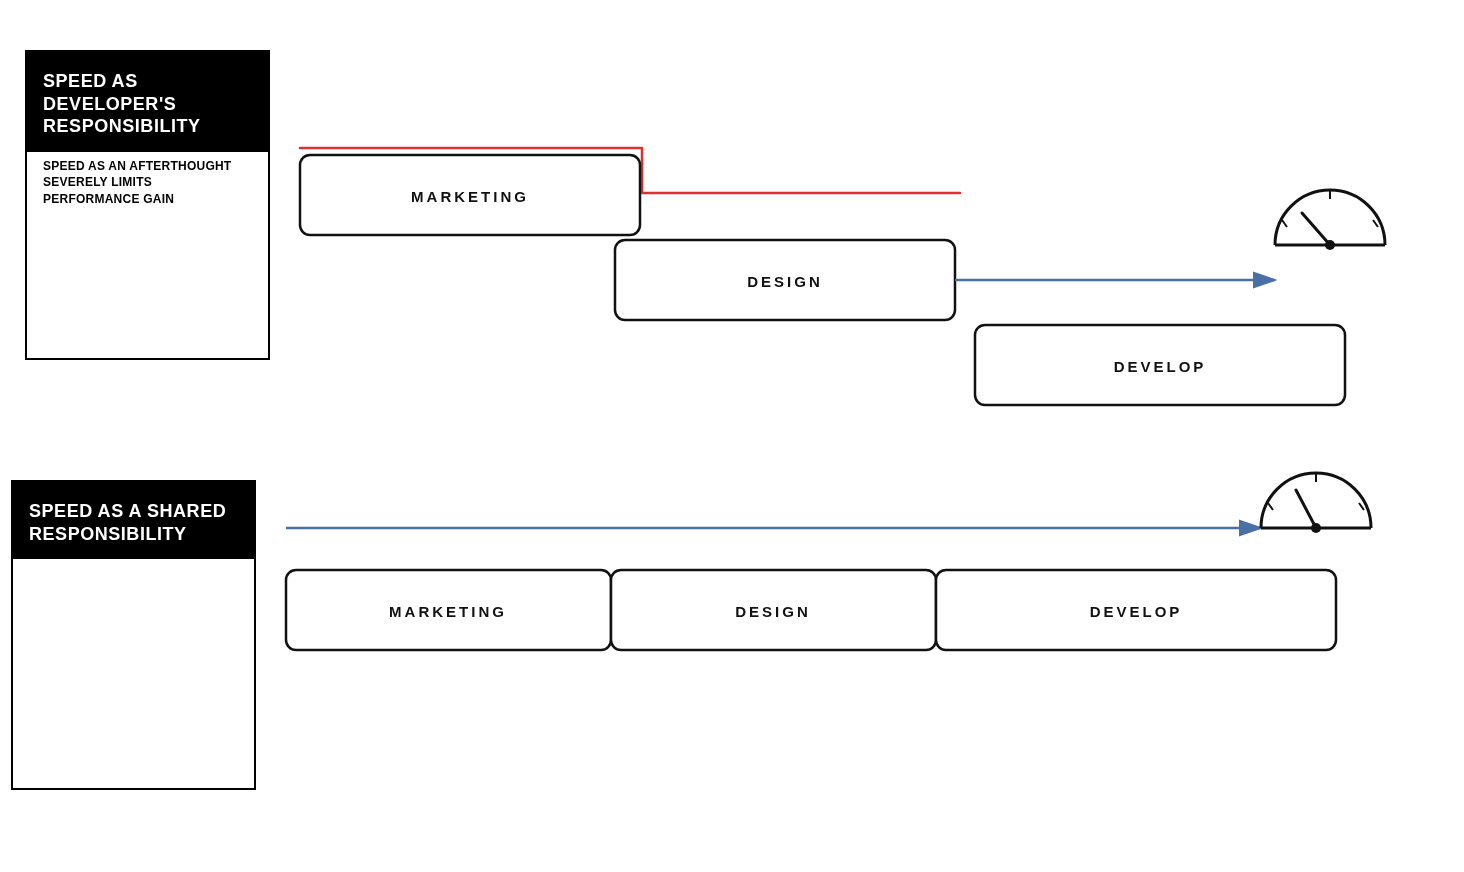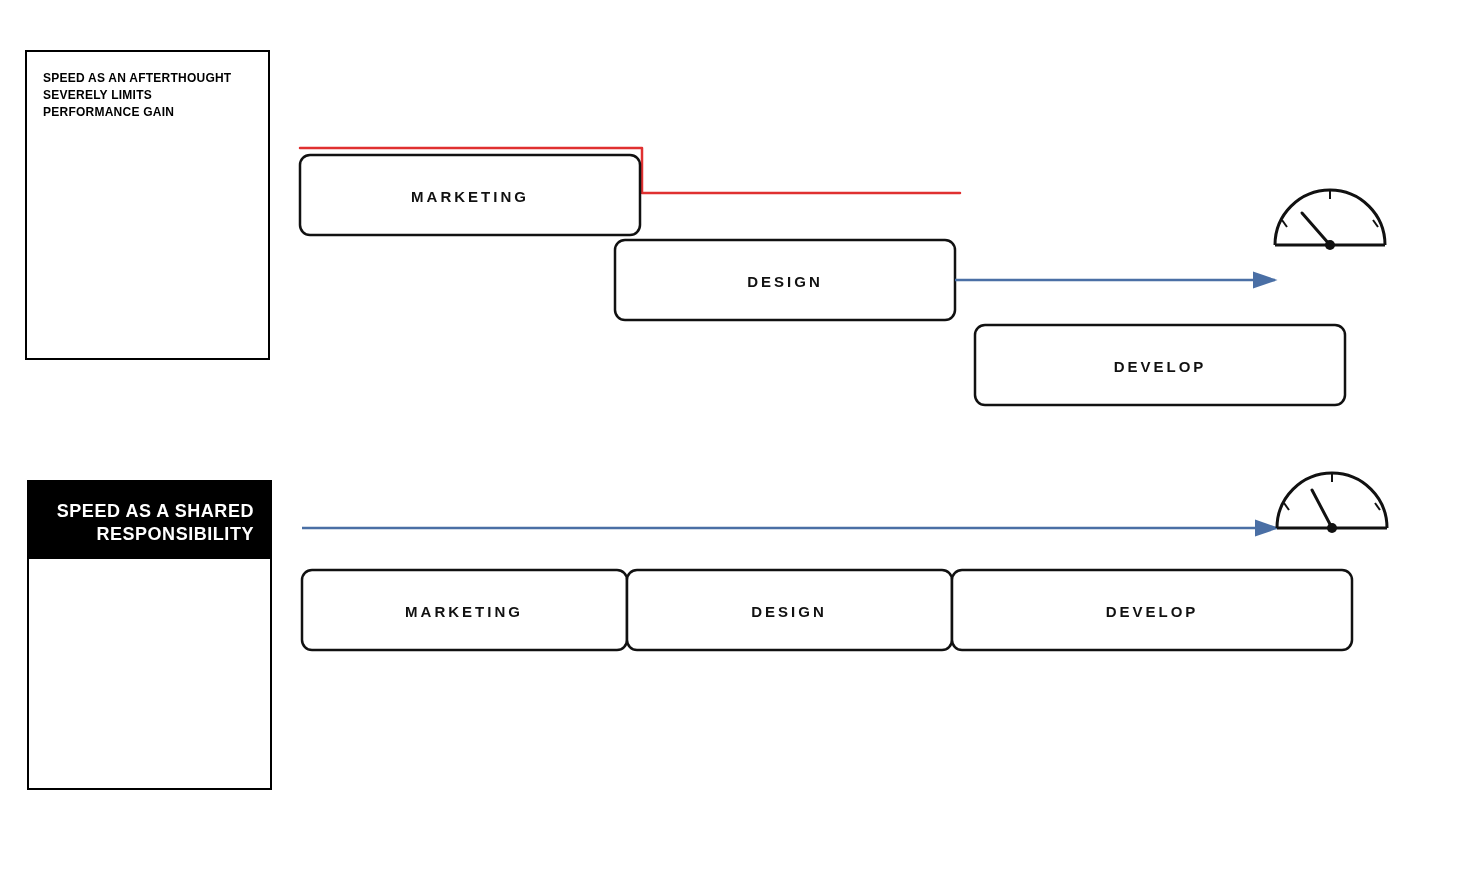--- a/index.html
+++ b/index.html
@@ -40,21 +40,21 @@
       font-weight: 900;
       font-size: 18px;
       line-height: 1.25;
       letter-spacing: 0.03em;
       text-transform: uppercase;
     }
 
     .label-card-bottom {
       background: #fff;
       color: #000;
-      padding: 18px 16px;
+      padding: 6px 16px;
       font-weight: 700;
       font-size: 12px;
       line-height: 1.4;
       text-transform: uppercase;
       letter-spacing: 0.02em;
     }
 
     
     .diagram-area {
       flex: 1;
@@ -71,39 +71,39 @@
     }
 
     #section1 .label-card {
       height: 310px;
       margin-top: 20px;
     }
 
     
     #section2 {
       top: 470px;
-      left: 27px;
+      left: 11px;
       width: 1410px;
       height: 380px;
-      text-align: right;
     }
 
     #section2 .label-card {
       height: 310px;
       margin-top: 10px;
     }
   </style>
 </head>
 <body>
 
 <div class="main-container">
 
   <div id="section1" class="section">
 
     <div class="label-card">
+      <div class="label-card-top">SPEED AS DEVELOPER'S RESPONSIBILITY</div>
       <div class="label-card-bottom">SPEED AS AN AFTERTHOUGHT SEVERELY LIMITS PERFORMANCE GAIN</div>
     </div>
 
     <div class="diagram-area">
       <svg width="1170" height="380" style="position:absolute;top:0;left:0;overflow:visible;">
 
         <polyline points="30,118 372,118 372,163 690,163" fill="none" stroke="#e03030" stroke-width="2.5" stroke-linecap="round" stroke-linejoin="round"></polyline>
 
         <rect x="30" y="125" width="340" height="80" rx="10" ry="10" fill="white" stroke="#111" stroke-width="2.5"></rect>
         <text x="200" y="172" text-anchor="middle" font-family="Arial,Helvetica,sans-serif" font-weight="900" font-size="15" letter-spacing="3" fill="#111">MARKETING</text>

